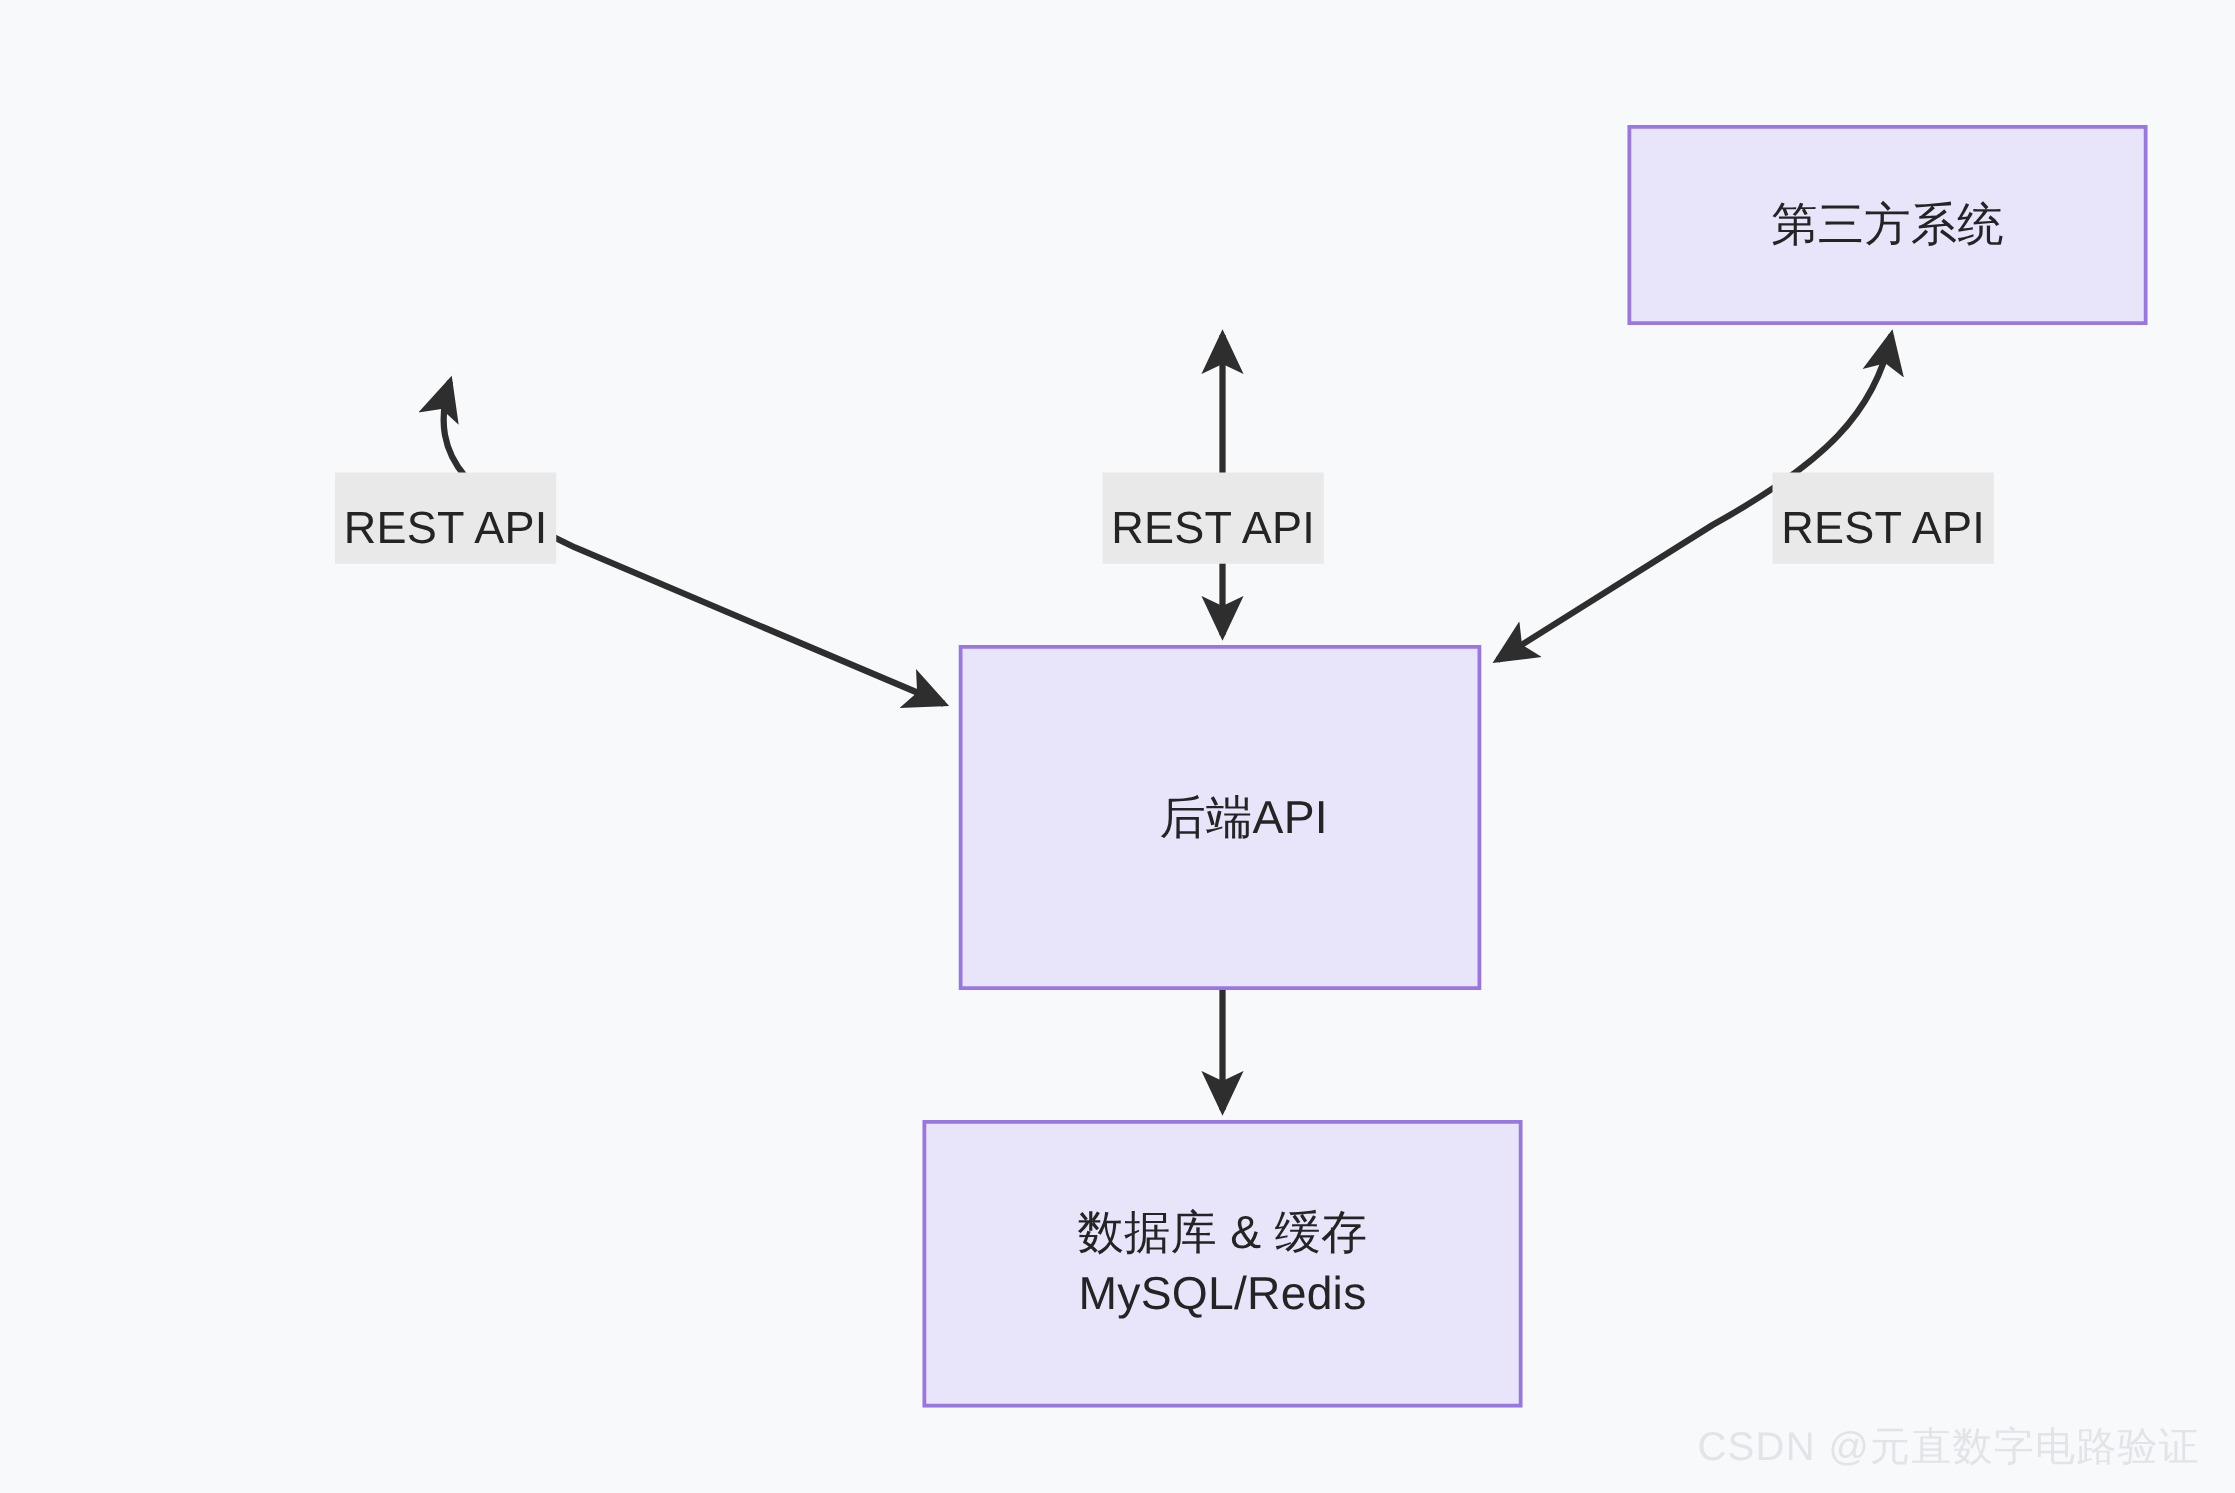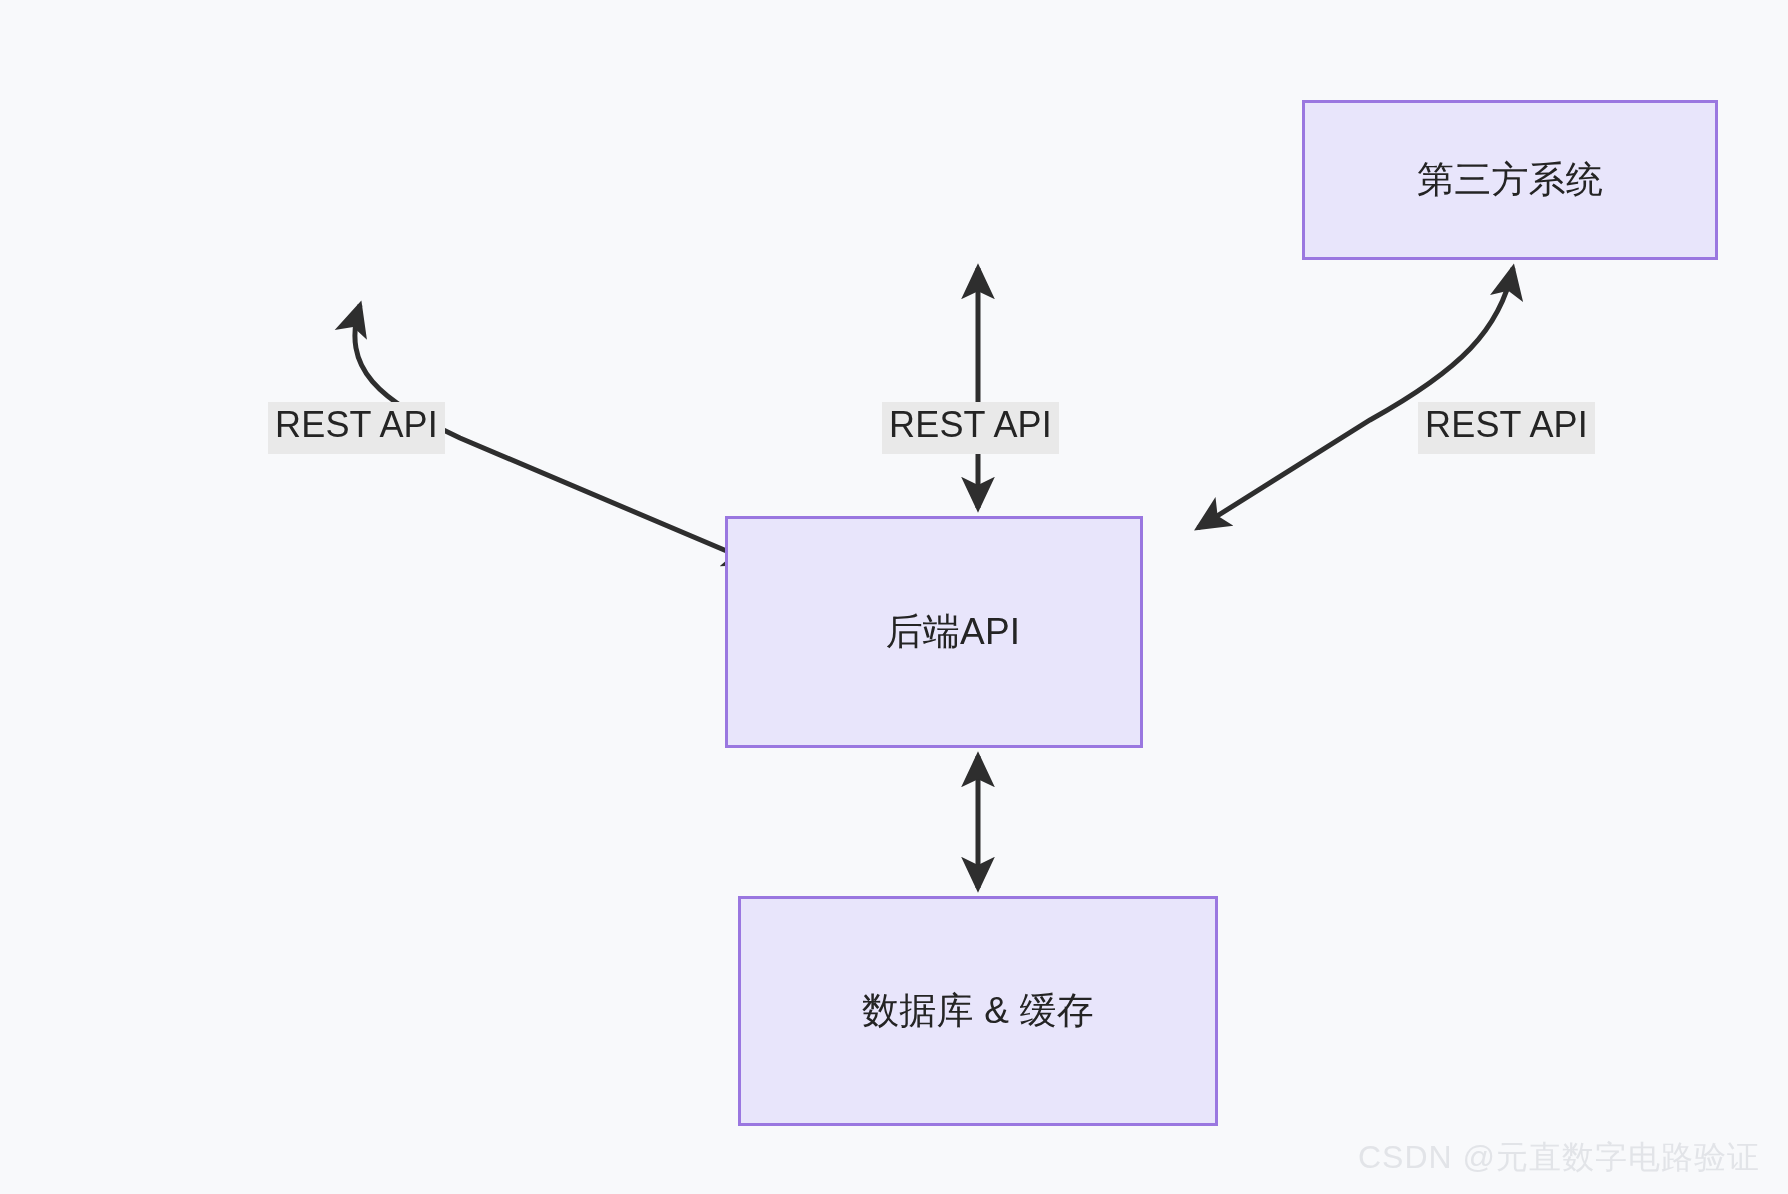--- a/index.html
+++ b/index.html
@@ -43,25 +43,24 @@
     text-align: center;
     letter-spacing: 0.2px;
   }
   .node .ln { display: block; white-space: nowrap; }
   .edge-label {
     position: absolute;
     background: #e9e9e9;
     color: #242424;
     font-size: 36px;
     line-height: 1;
-    padding: 5px 7px 11px 7px;
+    padding: 26px 7px 11px 7px;
     white-space: nowrap;
     z-index: 3;
     letter-spacing: 0.2px;
-    margin-top: 24px;
   }
   .watermark {
     position: absolute;
     right: 28px;
     bottom: 14px;
     color: #e2e4e8;
     font-size: 32px;
     white-space: nowrap;
     z-index: 4;
     letter-spacing: 1px;
@@ -90,26 +89,27 @@
 
     <path d="M 978 756 L 978 888" fill="none" stroke="#2e2e2e" stroke-width="5" marker-start="url(#arrowStart)" marker-end="url(#arrowEnd)"></path>
   </svg>
 
 
 
   <div class="node" style="left:1302px; top:100px; width:416px; height:160px;text-align:right;">
     <span class="ln">第三方系统</span>
   </div>
 
-  <div class="node" style="left:725px; top:516px; width:418px; height:232px;padding-left:38px;">
+  <div class="node" style="left:767px; top:516px; width:418px; height:276px;padding-left:38px;">
     <span class="ln">后端API</span>
   </div>
 
   <div class="node" style="left:738px; top:896px; width:480px; height:230px;">
     <span class="ln">数据库 &amp; 缓存</span>
+    <span class="ln">MySQL/Redis</span>
   </div>
 
   <div class="edge-label" style="left:268px; top:378px;">REST API</div>
 
   <div class="edge-label" style="left:882px; top:378px;">REST API</div>
 
   <div class="edge-label" style="left:1418px; top:378px;">REST API</div>
 
   <div class="watermark">CSDN @元直数字电路验证</div>
 

